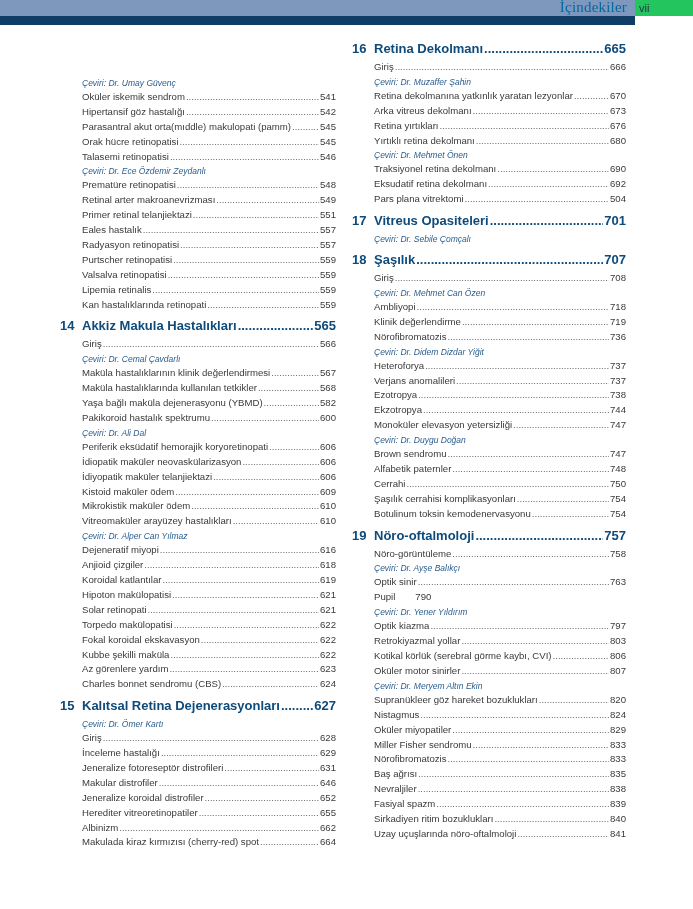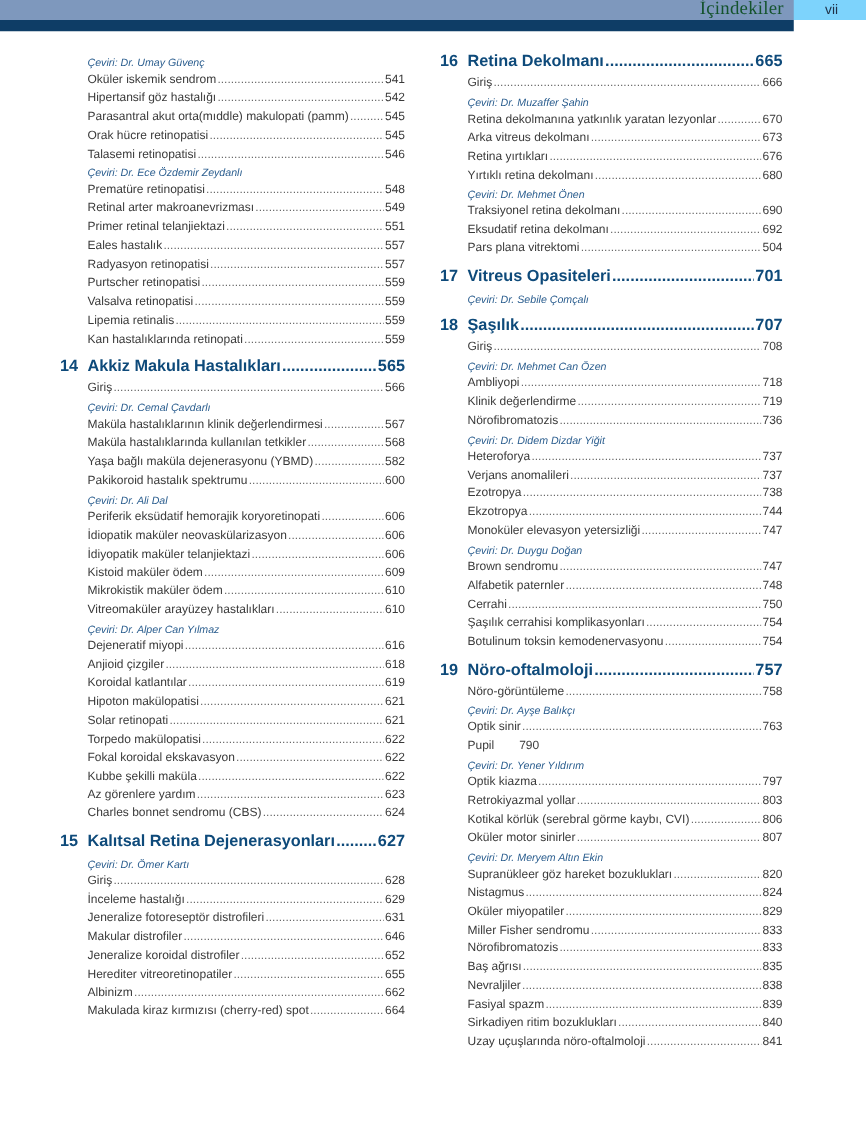--- a/index.html
+++ b/index.html
@@ -12,31 +12,31 @@
   .header-band {
     position: absolute; left: 0; top: 0; width: 693px; height: 16px;
     background: #7e98bd;
   }
   .header-dark {
     position: absolute; left: 0; top: 16px; width: 635px; height: 9px;
     background: #0e3d66;
   }
   .header-title {
     position: absolute; right: 66px; top: -1px; height: 16px;
-    font-family: "Liberation Serif", serif; font-size: 15px; color: #14532d;
+    font-family: "Liberation Serif", serif; font-size: 15px; color: #0369a1;
     line-height: 17px; letter-spacing: 0.2px;
   }
   .header-page {
     position: absolute; left: 635px; top: 0; width: 58px; height: 16px;
-    background: #7dd3fc; color: #1f2f45;
+    background: #22c55e; color: #1f2f45;
     font-family: "Liberation Sans", sans-serif; font-size: 11px; line-height: 16px;
-    padding-left: 25px; box-sizing: border-box;
+    padding-left: 4px; box-sizing: border-box;
   }
   .col { position: absolute; top: 43px; }
-  .col-left { left: 48px; width: 276px; }
+  .col-left { left: 60px; width: 276px; margin-top: 33px; }
   .col-right { left: 352px; width: 274px; }
 
   .chapter {
     display: flex; align-items: center;
     color: #0e4a7a; font-weight: bold; font-size: 13px;
     height: 20px; line-height: 20px;
     margin-top: 4px; margin-bottom: 1px;
   }
   .chapter .num { width: 22px; flex: 0 0 22px; }
   .chapter .title { white-space: nowrap; }

